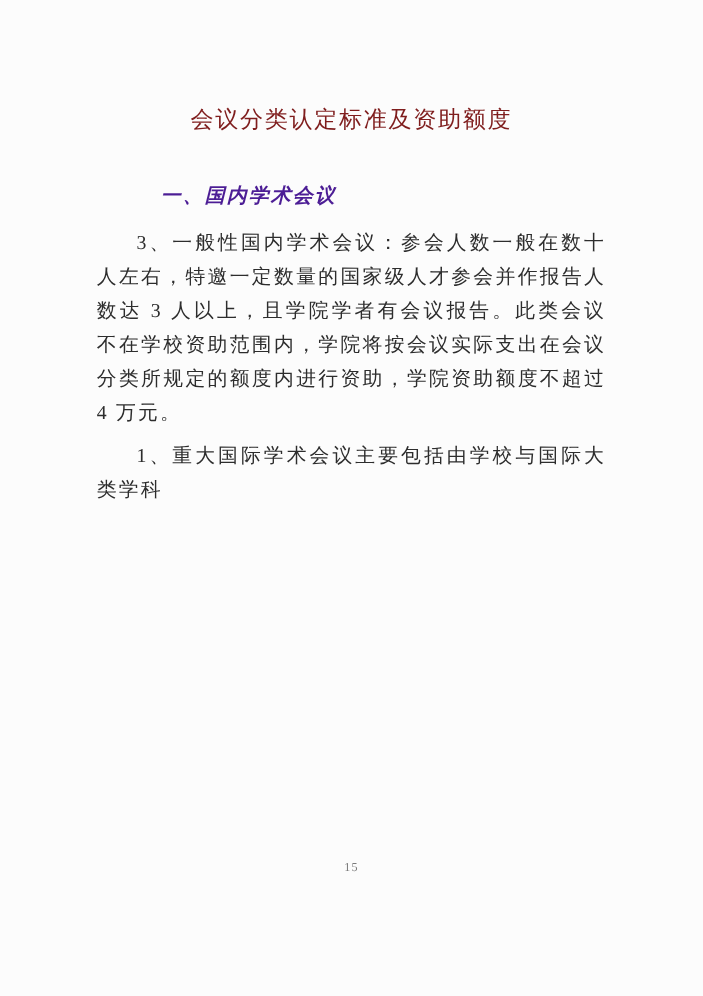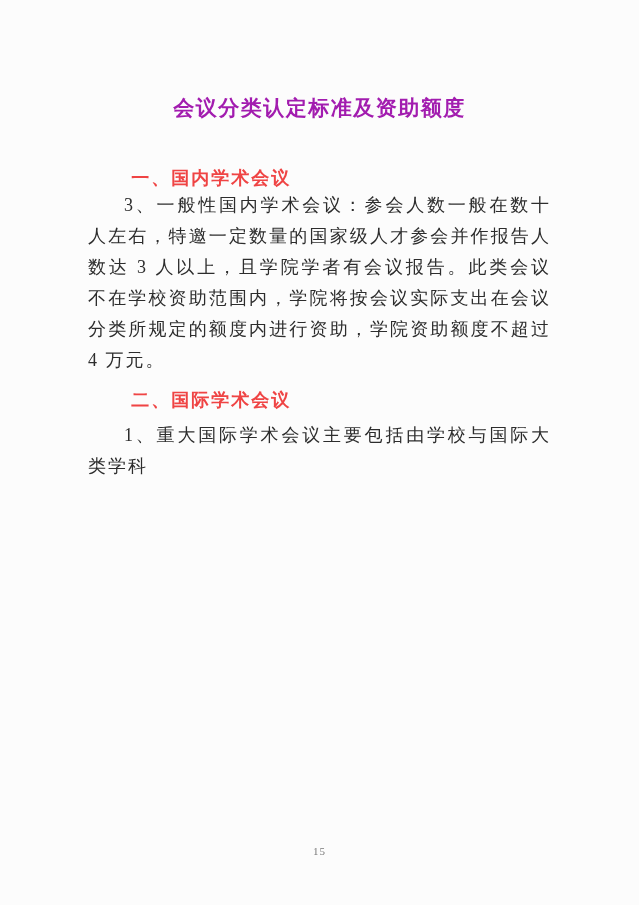--- a/index.html
+++ b/index.html
@@ -23,33 +23,34 @@
   .attachment {
     font-size: 17px;
     line-height: 22px;
     color: #2a2a2a;
     letter-spacing: 1px;
   }
   .title {
     margin: 10px 0 0 0;
     font-size: 21px;
     line-height: 28px;
-    font-weight: bold;
+    font-weight: normal;
     text-align: center;
-    color: #a21caf;
+    color: #7f1d1d;
     letter-spacing: 1.5px;
   }
   .section-heading {
-    margin: 0;
+    margin: 15px;
     font-size: 18px;
     line-height: 24px;
     font-weight: bold;
-    color: #ef4444;
+    color: #4c1d95;
     letter-spacing: 2px;
     text-indent: 2.4em;
+    font-style: italic;
   }
   .section-heading.first {
     margin-top: 44px;
   }
   .section-heading.later {
     margin-top: 12px;
   }
   .body-para {
     margin: 0;
     font-size: 18px;
@@ -60,21 +61,21 @@
     text-indent: 2em;
     color: #2d2d2d;
   }
   .body-para.first-after-heading {
     margin-top: 8px;
   }
   .page-number {
     position: absolute;
     left: 0;
     right: 0;
-    top: 844px;
+    top: 782px;
     text-align: center;
     font-size: 11px;
     line-height: 14px;
     color: #7a7a7a;
     letter-spacing: 1px;
   }
 </style>
 </head>
 <body>
 
@@ -83,20 +84,19 @@
 
 
     <h1 class="title">会议分类认定标准及资助额度</h1>
 
     <div class="section">
       <h2 class="section-heading first">一、国内学术会议</h2>
       <p class="body-para">3、一般性国内学术会议：参会人数一般在数十人左右，特邀一定数量的国家级人才参会并作报告人数达 3 人以上，且学院学者有会议报告。此类会议不在学校资助范围内，学院将按会议实际支出在会议分类所规定的额度内进行资助，学院资助额度不超过 4 万元。</p>
     </div>
 
     <div class="section">
-      <h2 class="section-heading later">二、国际学术会议</h2>
       <p class="body-para first-after-heading">1、重大国际学术会议主要包括由学校与国际大类学科</p>
     </div>
 
   </div>
 
   <div class="page-number">15</div>
 </div>
 
 </body></html>

